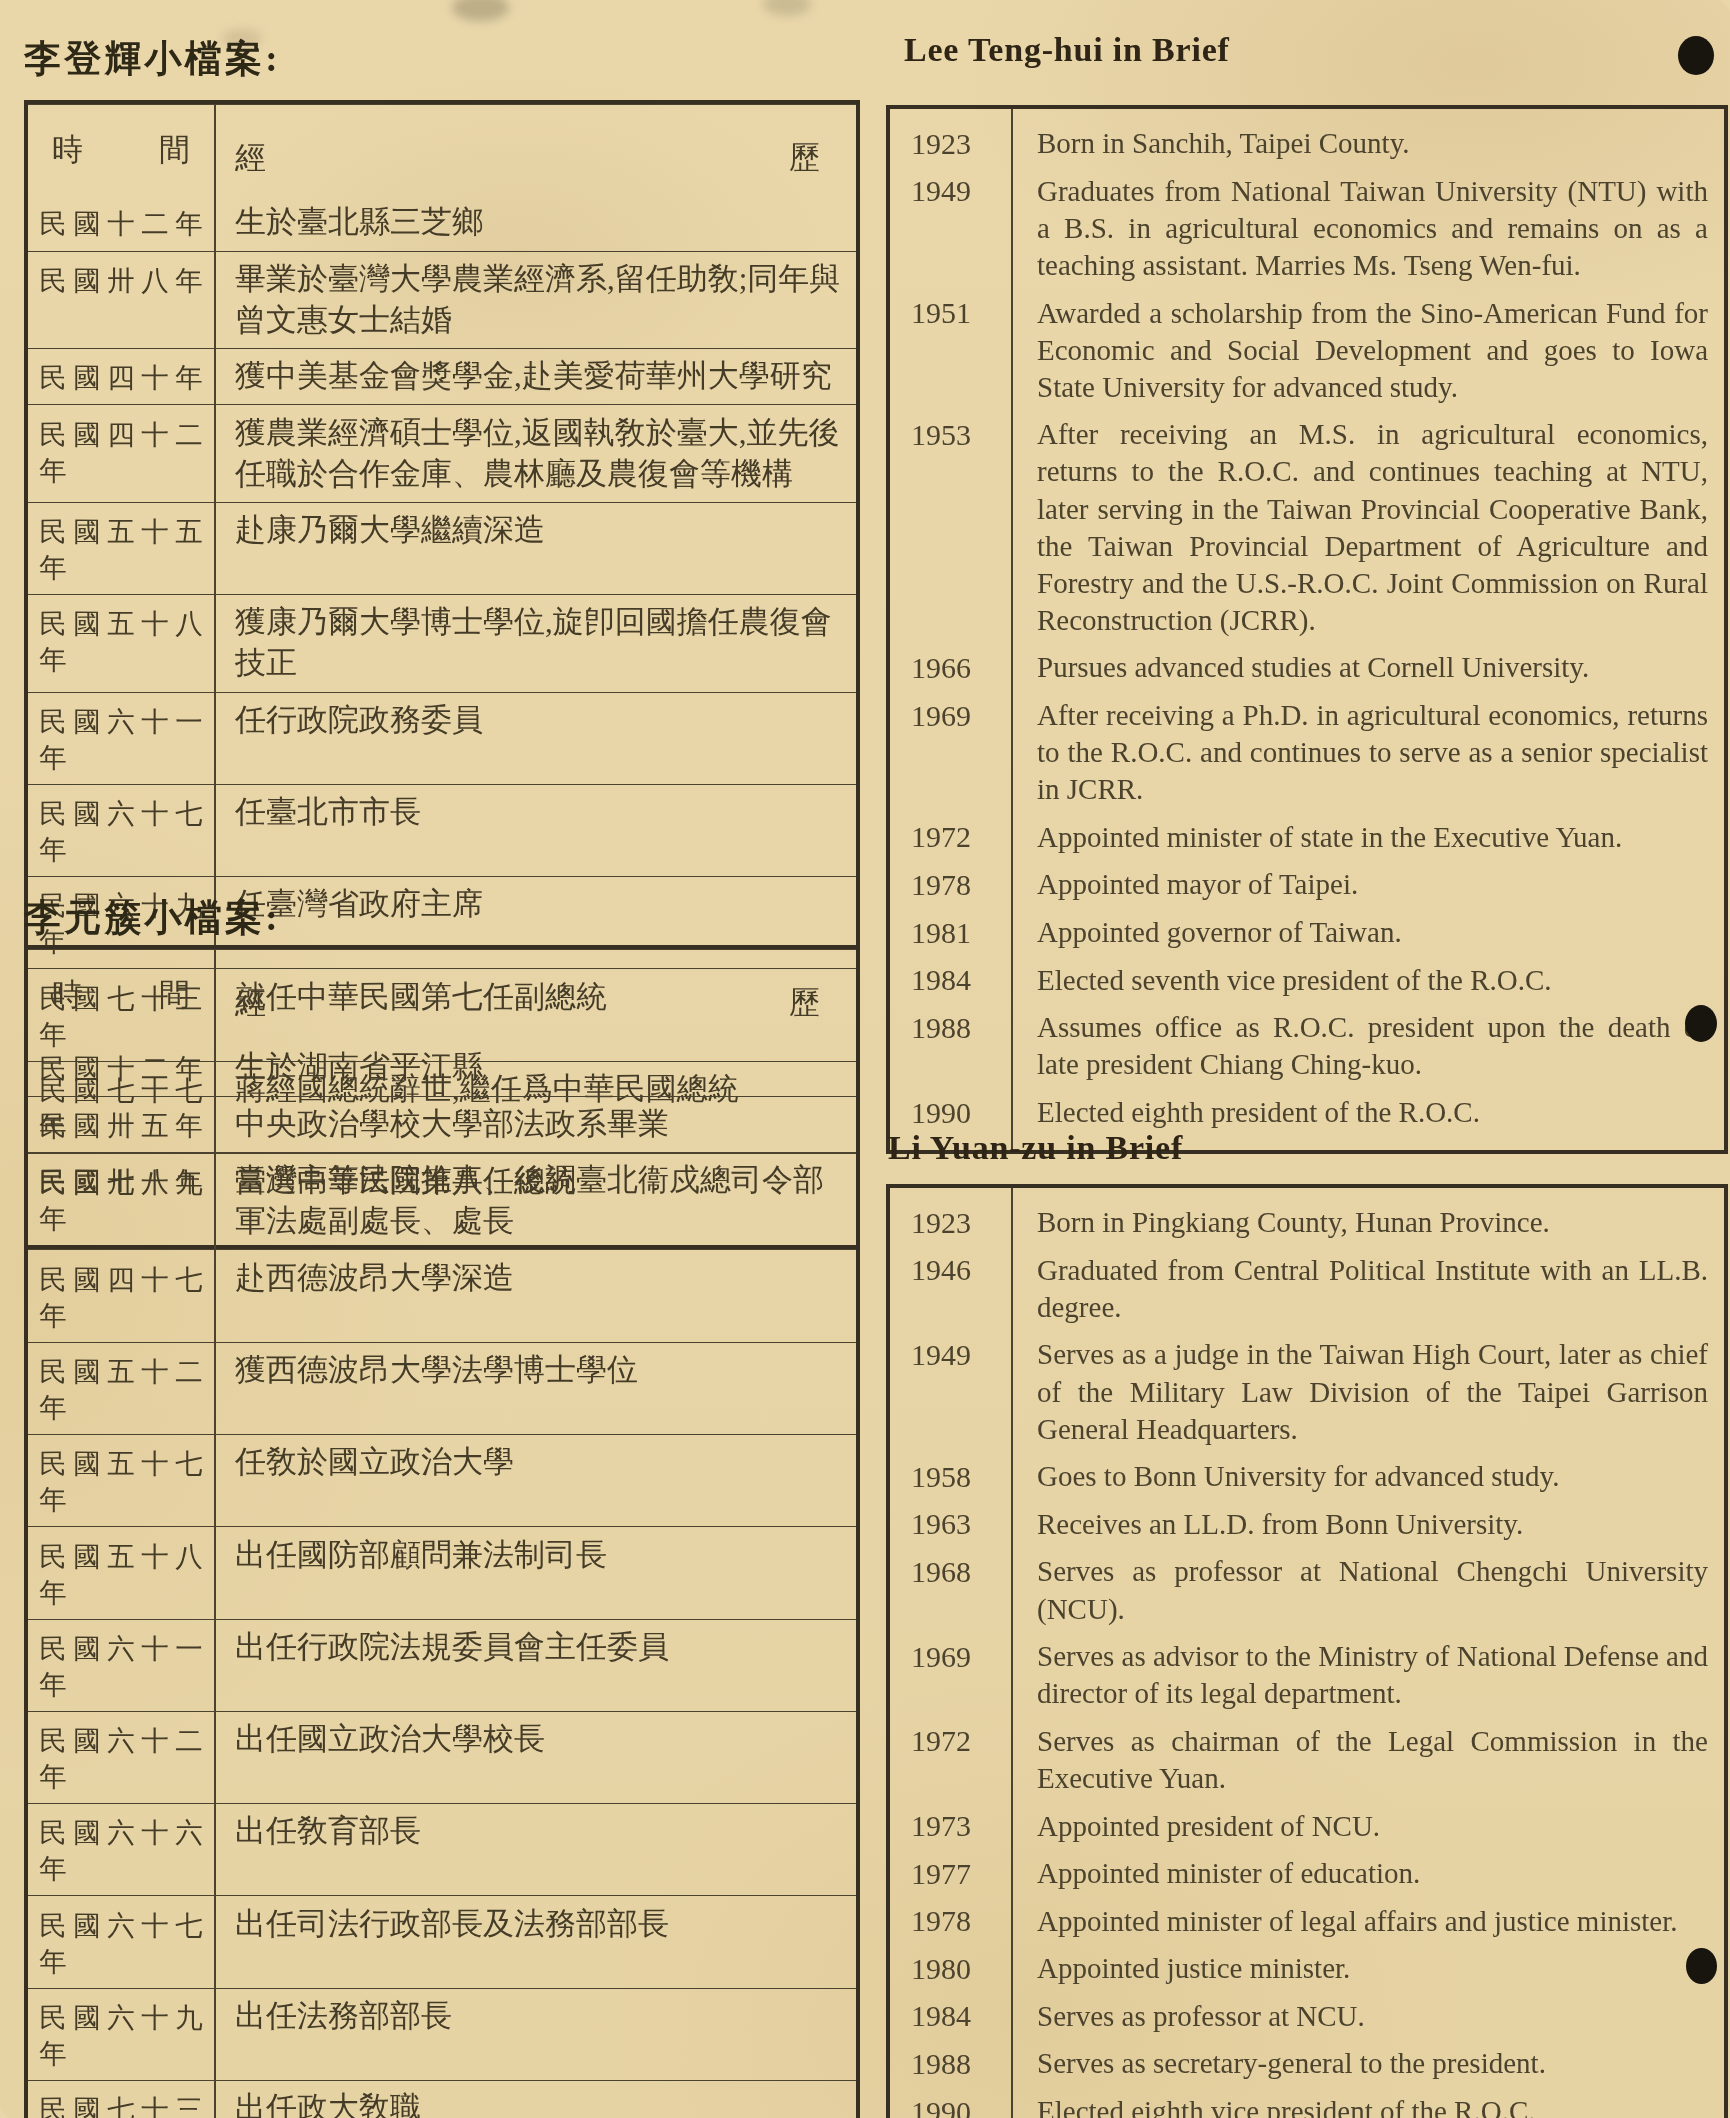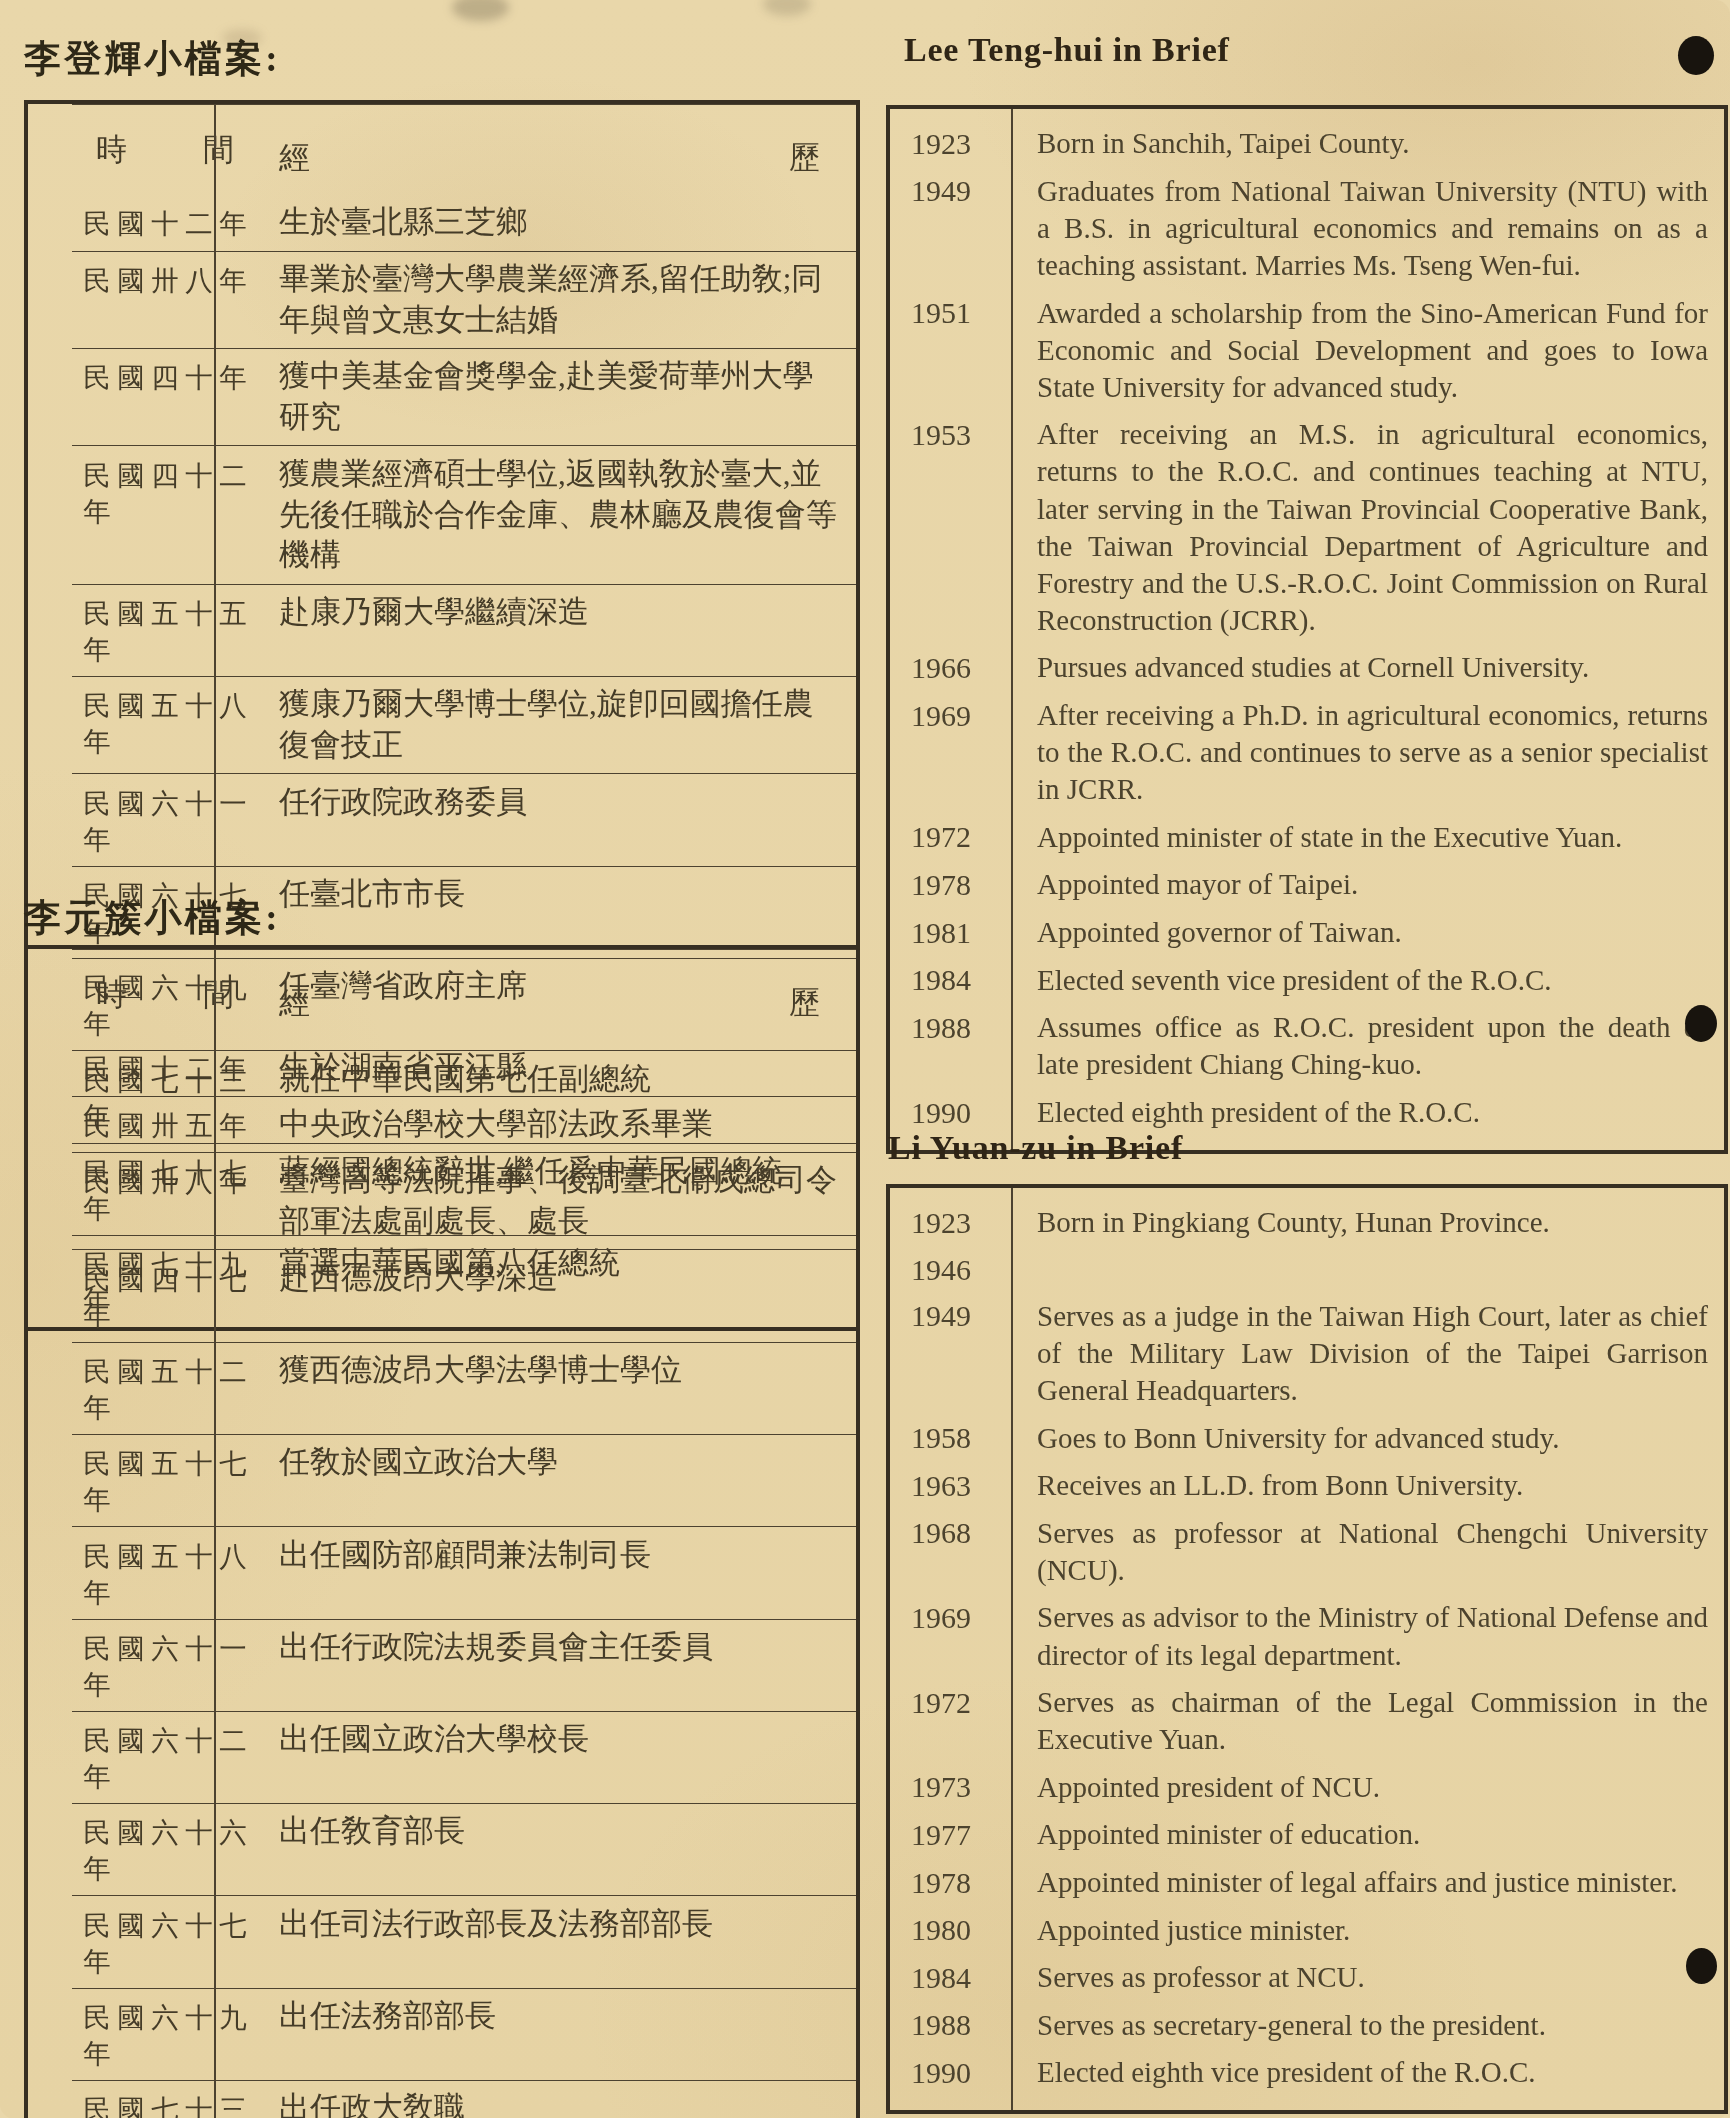--- a/index.html
+++ b/index.html
@@ -41,21 +41,21 @@
 
   .cn-table{
     position:absolute;left:24px;width:836px;
     border:4px solid #372f22;
     box-sizing:border-box;
     color:#453c28;
   }
   .cn-table.tb1{top:100px;}
   .cn-table.tb2{top:945px;}
   .cn-table .vrule{position:absolute;left:186px;top:0;bottom:0;width:1.6px;background:#4c4230;}
-  .cn-table .trow{display:flex;border-top:1.6px solid #4c4230;margin-left:44px;}
+  .cn-table .trow{display:flex;border-top:1.6px solid #4c4230;}
   .cn-table .trow:first-child{border-top:none;}
   .cn-table .hrow{min-height:68px;align-items:center;}
   .cn-table .hcell,.cn-table .ycell{
     width:186px;flex:0 0 186px;box-sizing:border-box;
     padding:8px 11.3px;font-size:27.5px;
     text-align:justify;text-align-last:justify;text-justify:inter-character;
   }
   .cn-table .hcell{font-size:31px;padding:16px 24px;}
   .cn-table .hcell2{flex:1;padding:32px 36px 16px 21px;font-size:31px;
     text-align:justify;text-align-last:justify;text-justify:inter-character;}
@@ -290,20 +290,21 @@
 
   <div class="en-table tb2">
     <div class="vrule"></div>
     <div>
         <div class="trow">
           <div class="ycell">1923</div>
           <div class="dcell">Born in Pingkiang County, Hunan Province.</div>
         </div>
         <div class="trow">
           <div class="ycell">1946</div>
+          <div class="dcell">Graduated from Central Political Institute with an LL.B. degree.</div>
         </div>
         <div class="trow">
           <div class="ycell">1949</div>
           <div class="dcell">Serves as a judge in the Taiwan High Court, later as chief of the Military Law Division of the Taipei Garrison General Headquarters.</div>
         </div>
         <div class="trow">
           <div class="ycell">1958</div>
           <div class="dcell">Goes to Bonn University for advanced study.</div>
         </div>
         <div class="trow">

